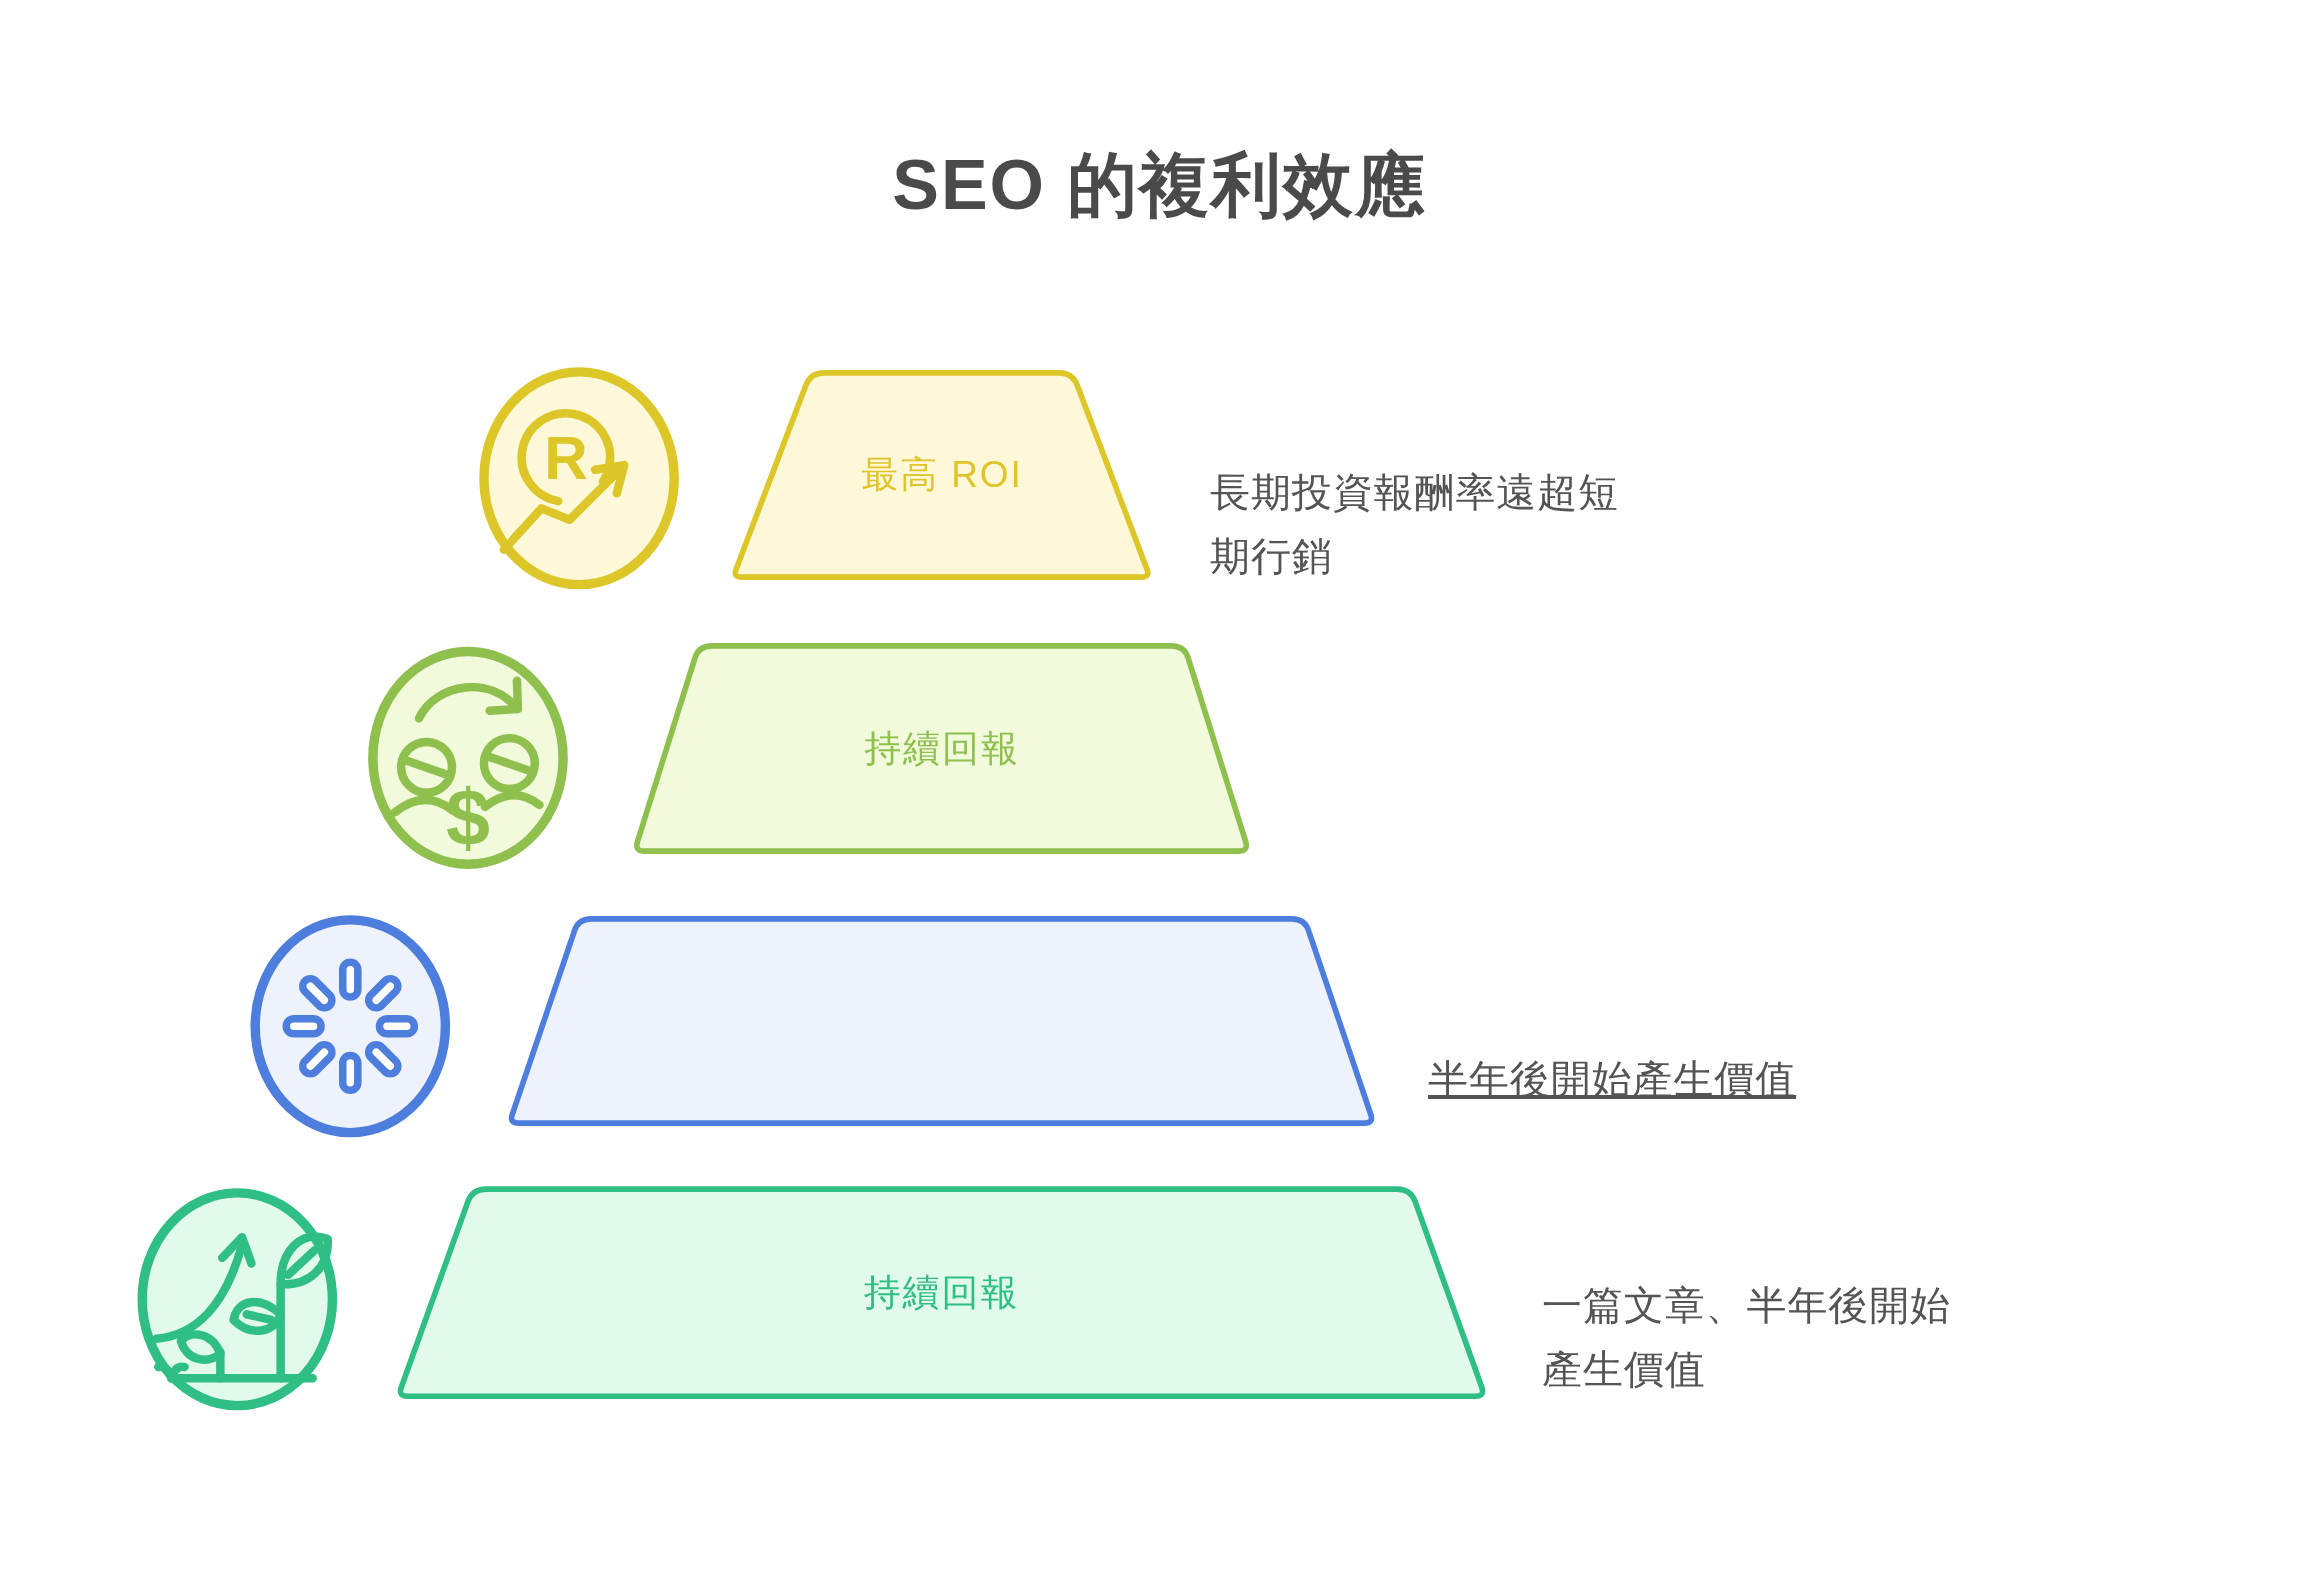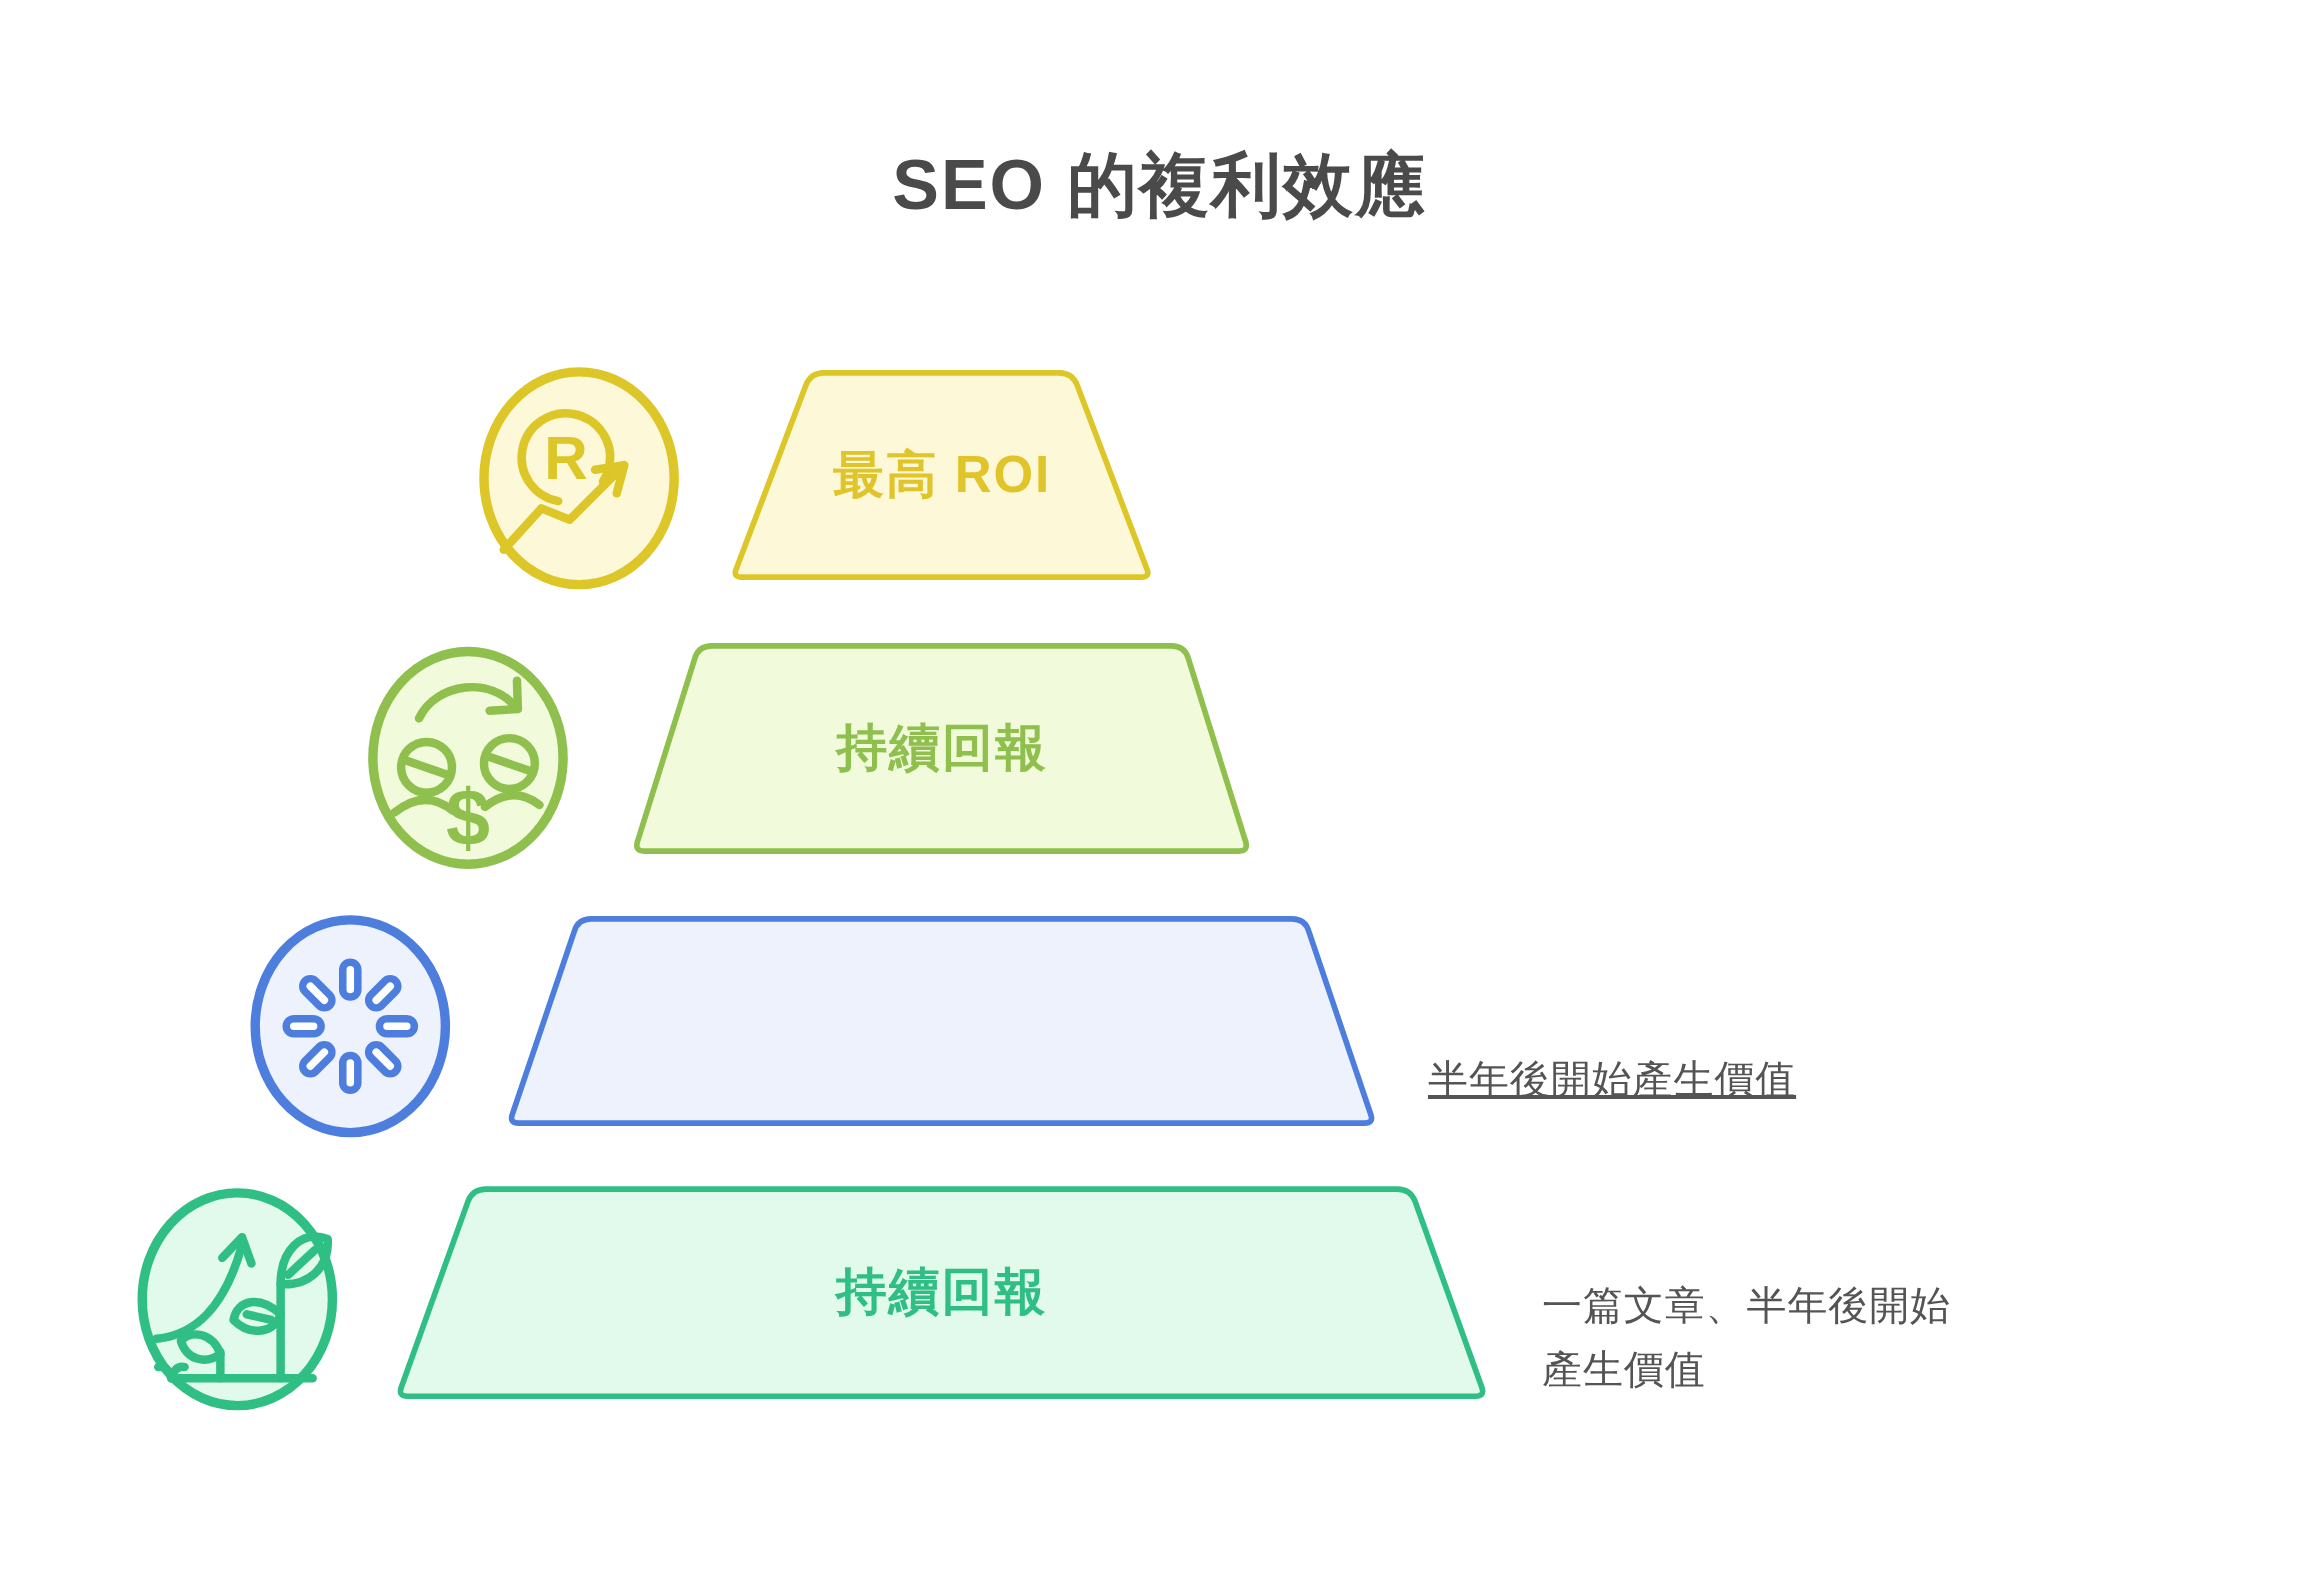--- a/index.html
+++ b/index.html
@@ -31,22 +31,22 @@
     left: 0;
     top: 0;
     width: 2319px;
     height: 1593px;
   }
   .layer-label {
     position: absolute;
     display: flex;
     align-items: center;
     justify-content: center;
-    font-size: 51px;
-    font-weight: 700;
+    font-size: 37px;
+    font-weight: 400;
     letter-spacing: 1.9px;
     pointer-events: none;
   }
   .layer-label.l1 { left: 733px;  top: 373px;  width: 418px;  height: 204px; }
   .layer-label.l2 { left: 635px;  top: 646px;  width: 614px;  height: 205px; }
   .layer-label.l3 { left: 509px;  top: 919px;  width: 864px;  height: 204px; }
   .layer-label.l4 { left: 398px;  top: 1189px; width: 1087px; height: 207px; }
   .layer-desc {
     position: absolute;
     font-size: 40px;
@@ -138,17 +138,18 @@
       <path d="M -70 84 Q -66 70 -56 72"></path>
       <path d="M -86 42 C -44 38 -14 8 4 -54"></path>
       <path d="M -16 -44 L 5 -66 L 15 -38"></path>
     </g>
   </svg>
 
   <div class="layer-label l1" style="color: rgb(224, 196, 42);">最高 ROI</div>
   <div class="layer-label l2" style="color: rgb(143, 191, 77);">持續回報</div>
   <div class="layer-label l4" style="color: rgb(47, 190, 132);">持續回報</div>
 
+  <div class="layer-desc d1" style="color: rgb(84, 84, 84);">長期投資報酬率遠超短期行銷</div>
   <div class="layer-desc d3" style="color: rgb(84, 84, 84);">半年後開始產生價值</div>
   <div class="layer-desc d4" style="color: rgb(84, 84, 84);">一篇文章、半年後開始產生價值</div>
 
 </div>
 
 
 </body></html>

